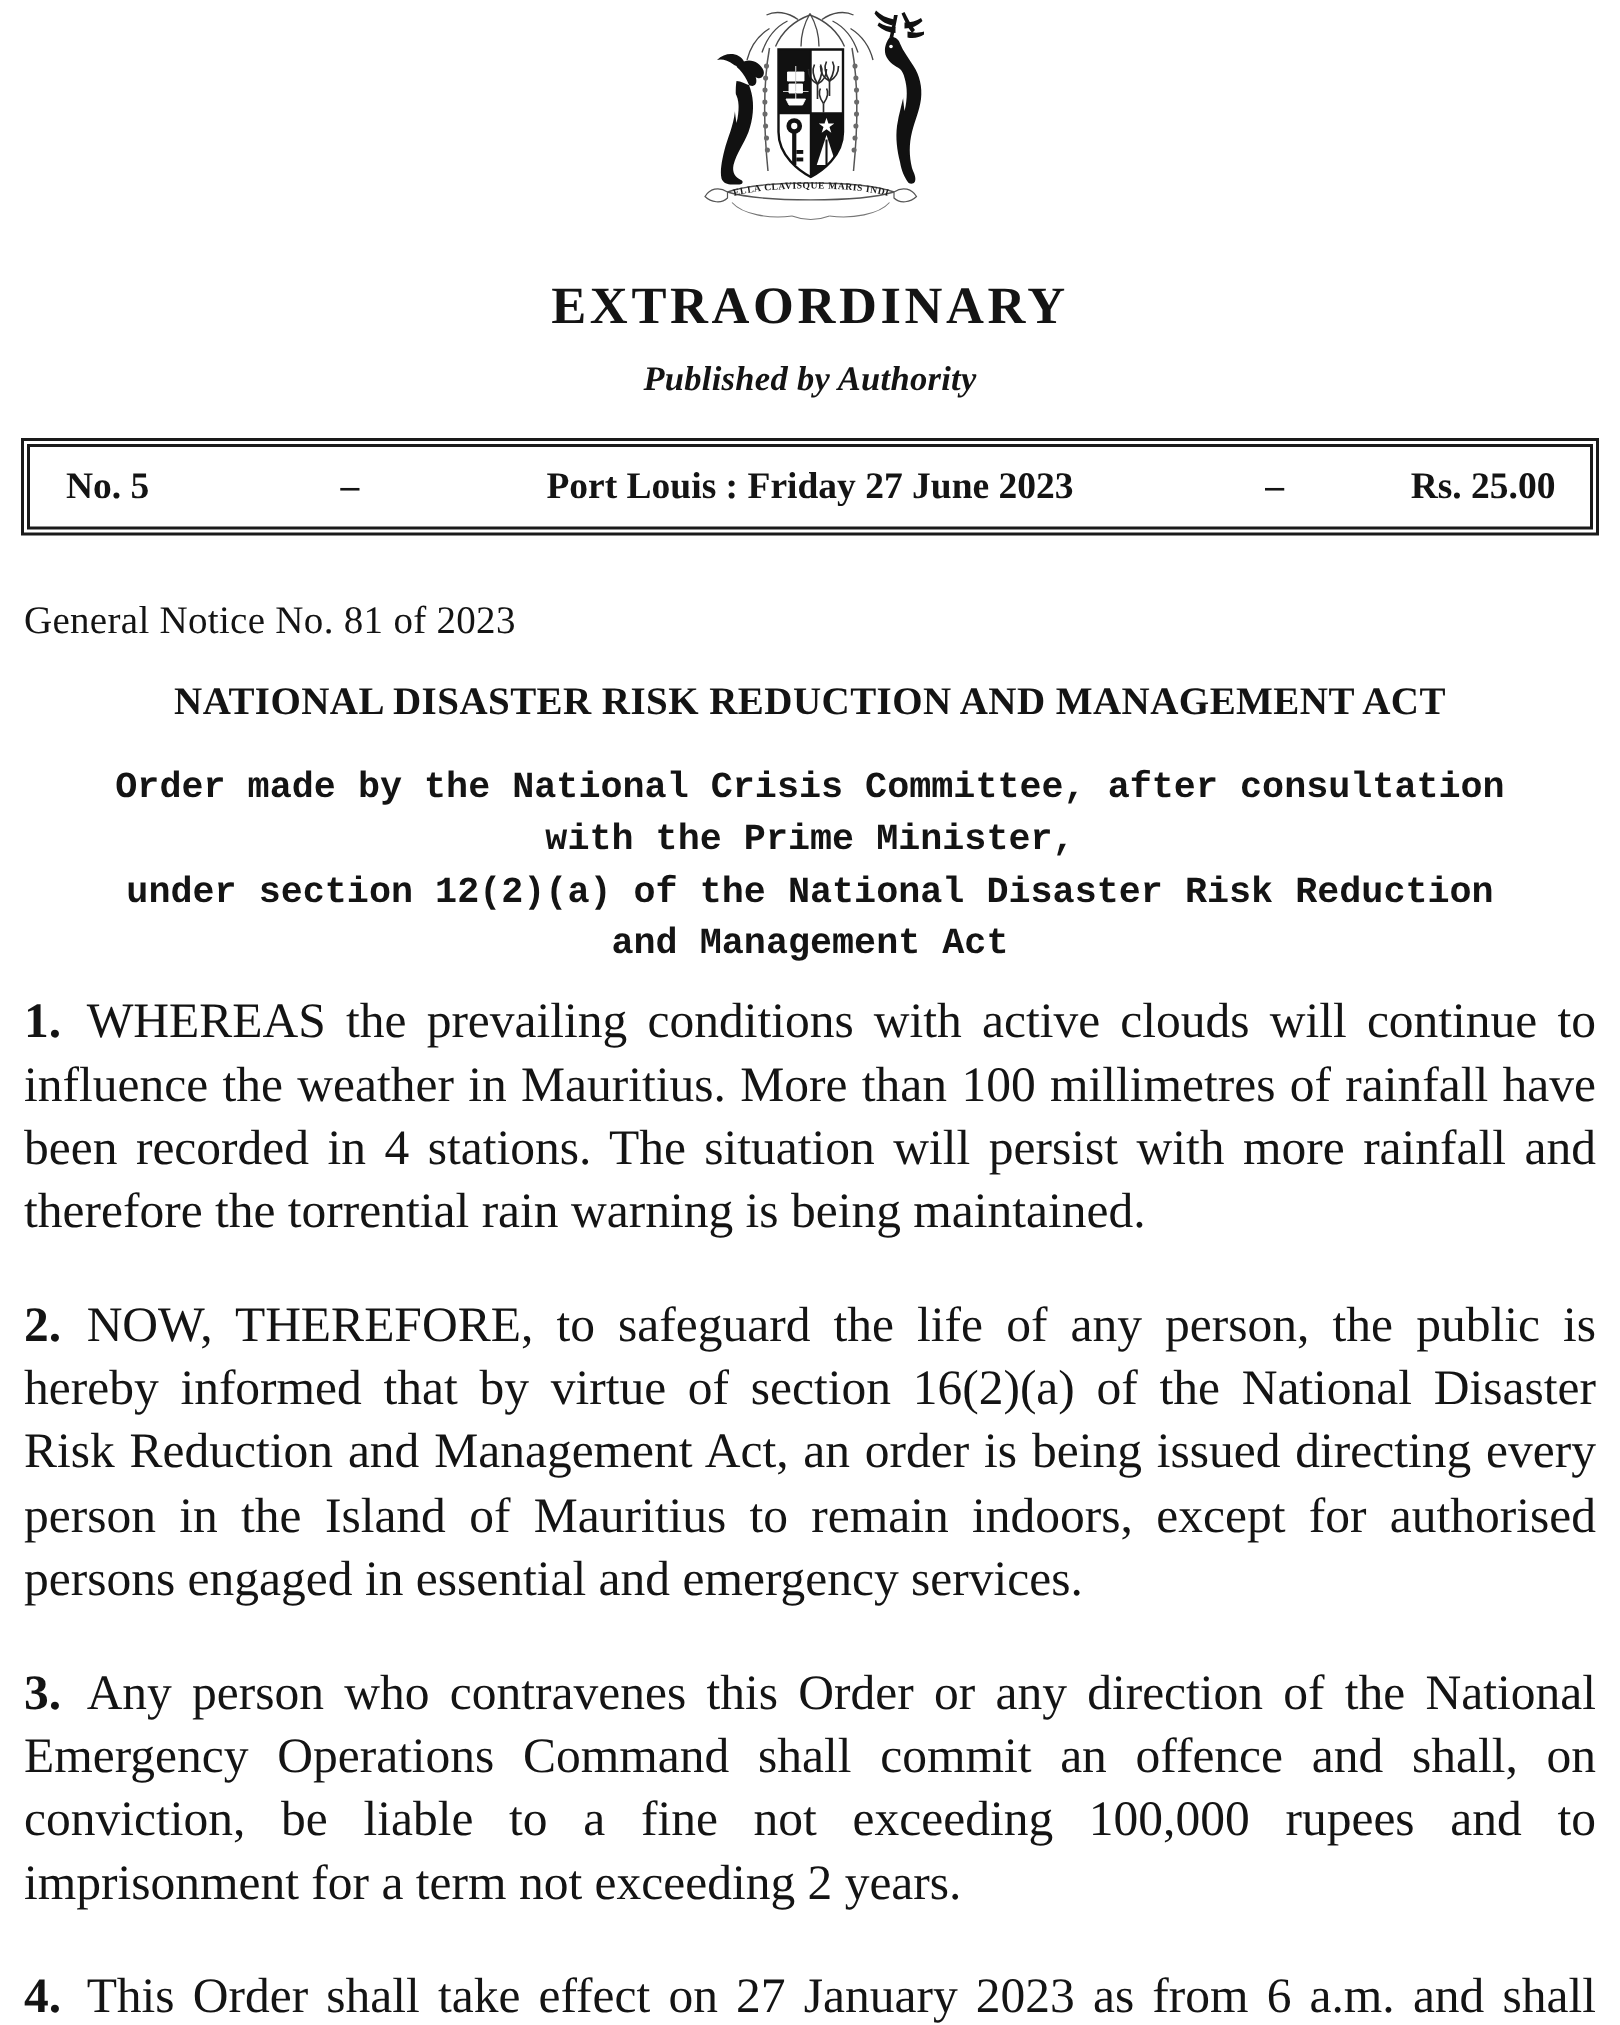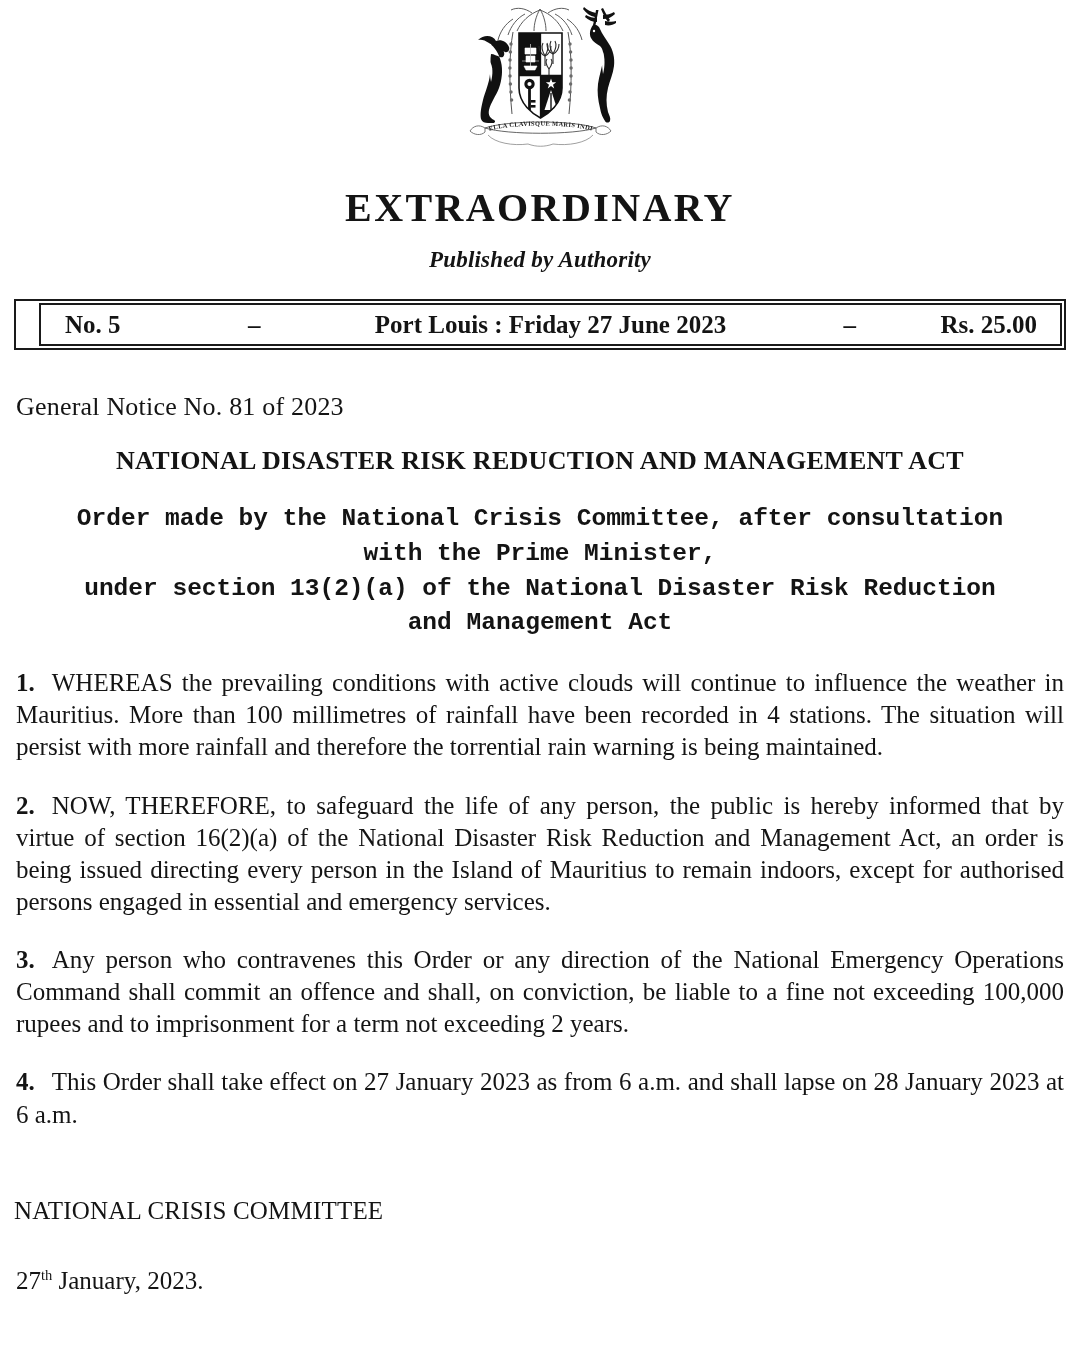--- a/index.html
+++ b/index.html
@@ -47,21 +47,21 @@
     letter-spacing: 1.2px;
     margin: 6px 0 0 0;
     font-family: "Liberation Serif", "DejaVu Serif", serif;
   }
   .gazette-title .line2 {
     display: block;
   }
   .extraordinary {
     text-align: center;
     font-weight: 700;
-    font-size: 40px;
+    font-size: 35px;
     letter-spacing: 2.4px;
     margin-top: 22px;
   }
   .published {
     text-align: center;
     font-weight: 700;
     font-style: italic;
     font-size: 23px;
     letter-spacing: 0.2px;
     margin-top: 16px;
@@ -69,27 +69,26 @@
 
   
   .bar-outer {
     margin-top: 26px;
     border: 2px solid #1a1a1a;
     padding: 2px;
     background: #ffffff;
   }
   .bar-inner {
     border: 2px solid #1a1a1a;
-    height: 43px;
+    height: 57px;
     display: flex;
     align-items: center;
     position: relative;
     padding: 0 16px;
     box-sizing: border-box;
-    margin-left: 21px;
   }
   .bar-cell {
     font-weight: 700;
     font-size: 25px;
     white-space: nowrap;
     line-height: 1;
   }
   .bar-no      { position: absolute; left: 24px; }
   .bar-dash1   { position: absolute; left: 207px; }
   .bar-place   { position: absolute; left: 0; right: 0; text-align: center; }
@@ -115,23 +114,23 @@
     font-weight: 700;
     font-size: 24.5px;
     line-height: 1.42;
     margin-top: 26px;
     padding: 0 48px;
   }
   .order-sub .sub-line { display: block; font-family: Liberation Mono, monospace; }
 
   .para {
     text-align: justify;
-    font-size: 25px;
+    font-size: 33px;
     line-height: 1.285;
-    margin-top: 26px;
+    margin-top: 12px;
     margin-left: 2px;
     margin-right: 2px;
     text-indent: 0;
   }
   .para .num {
     font-weight: 700;
     margin-right: 17px;
   }
 
   
@@ -316,21 +315,21 @@
       <span class="bar-cell bar-price">Rs. 25.00</span>
     </div>
   </div>
 
   <div class="general-notice">General Notice No. 81 of 2023</div>
 
   <div class="act-title">NATIONAL DISASTER RISK REDUCTION AND MANAGEMENT ACT</div>
 
   <div class="order-sub">
     <span class="sub-line">Order made by the National Crisis Committee, after consultation with the Prime Minister,</span>
-    <span class="sub-line">under section 13(2)(a) of the National Disaster Risk Reduction and Management Act</span>
+    <span class="sub-line">under section 12(2)(a) of the National Disaster Risk Reduction and Management Act</span>
   </div>
 
   <p class="para">
     <span class="num">1.</span><span>WHEREAS the prevailing conditions with active clouds will continue to influence the weather in Mauritius. More than 100 millimetres of rainfall have been recorded in 4 stations. The situation will persist with more rainfall and therefore the torrential rain warning is being maintained.</span>
   </p>
 
   <p class="para">
     <span class="num">2.</span><span>NOW, THEREFORE, to safeguard the life of any person, the public is hereby informed that by virtue of section 16(2)(a) of the National Disaster Risk Reduction and Management Act, an order is being issued directing every person in the Island of Mauritius to remain indoors, except for authorised persons engaged in essential and emergency services.</span>
   </p>
 

